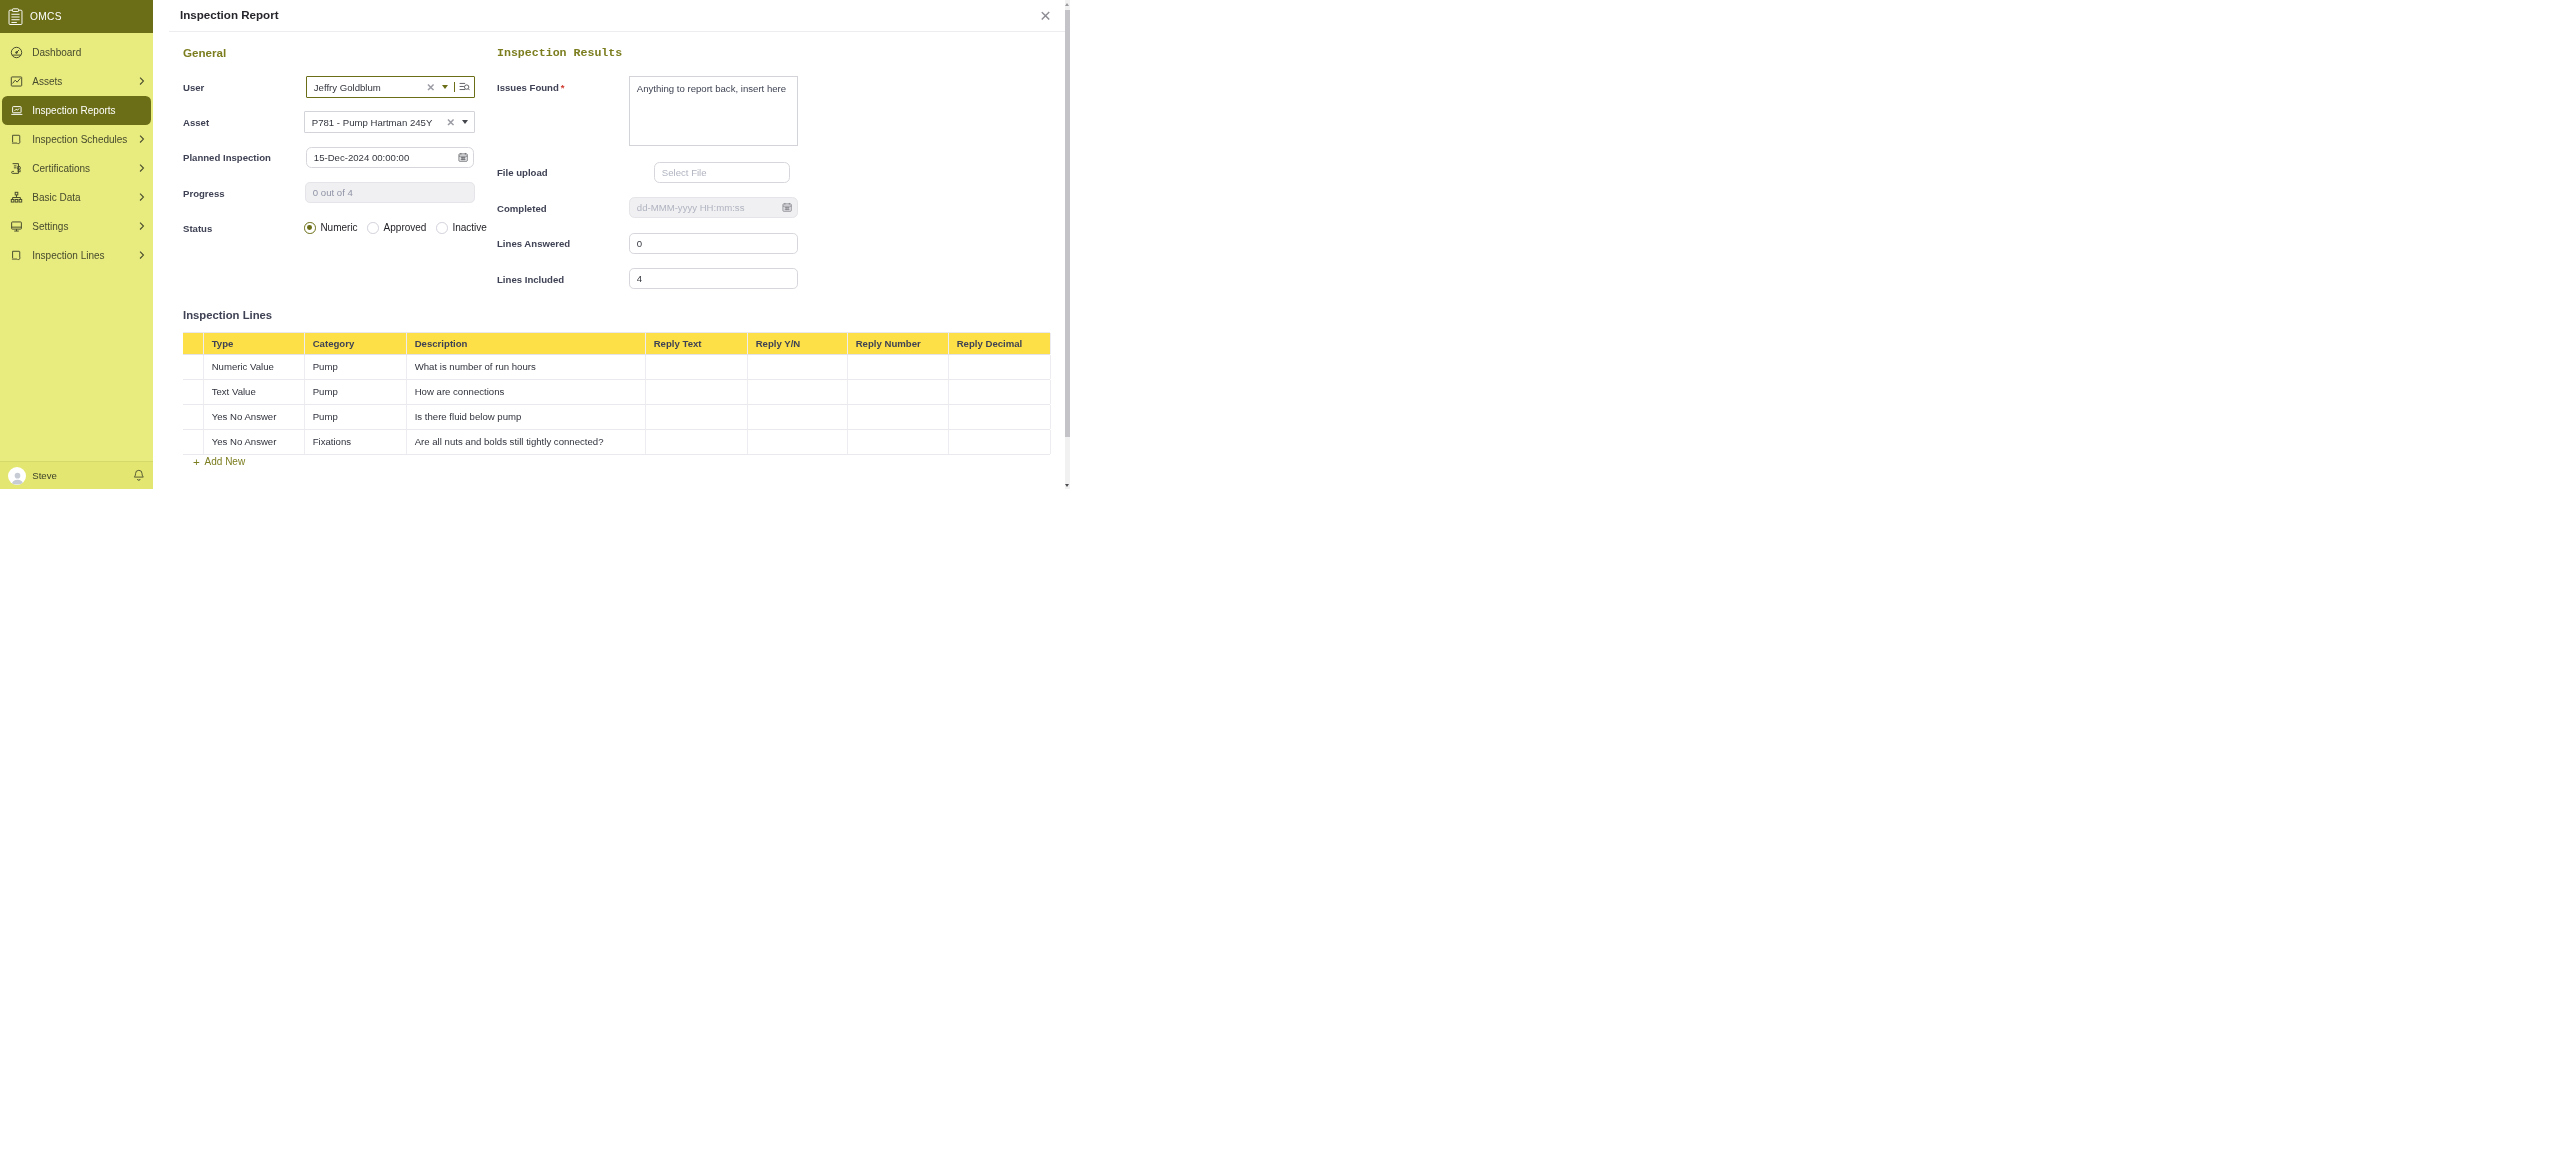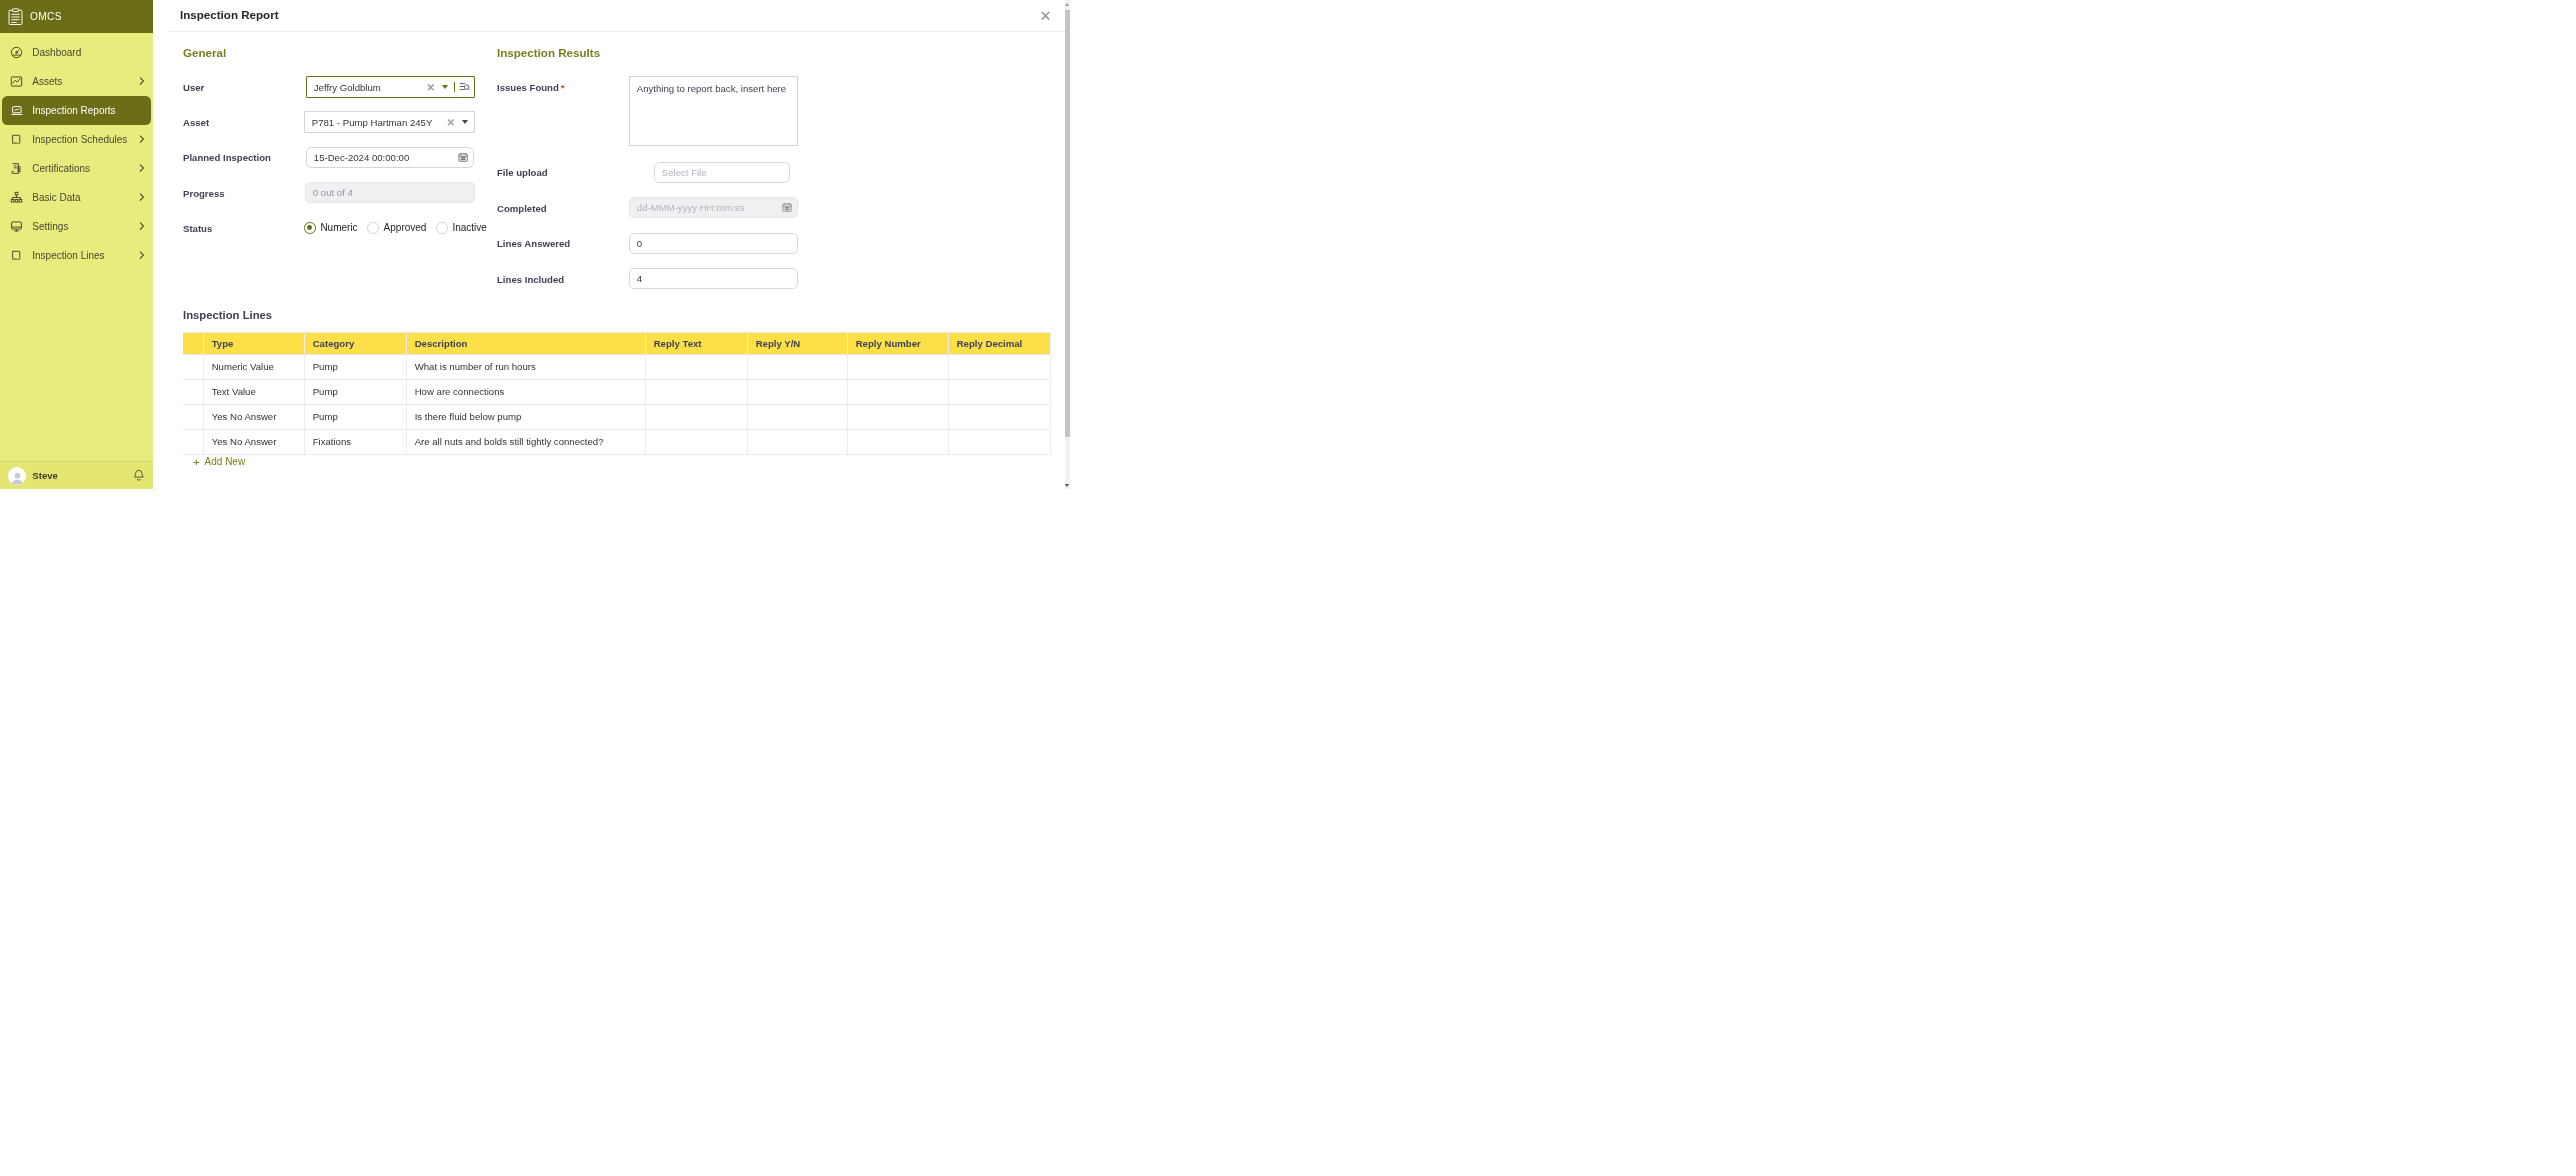--- a/index.html
+++ b/index.html
@@ -15,21 +15,21 @@
   .logo-band{height:33px;background:#6b6e16;display:flex;align-items:center;padding-left:8.2px;gap:6.8px;}
   .logo-band .app-name{color:#ffffff;font-size:10.2px;letter-spacing:0.3px;}
   .nav{position:absolute;top:38px;left:0;right:0;}
   .nav-item{height:29px;display:flex;align-items:center;padding:0 6.8px 0 9.6px;color:#474b2e;cursor:pointer;}
   .nav-item .ico{width:13.7px;height:13.7px;display:flex;align-items:center;justify-content:center;flex:0 0 13.7px;}
   .nav-item .lbl{font-size:10px;margin-left:9px;flex:1;}
   .nav-item .chev{width:8.2px;height:8.2px;flex:0 0 8.2px;display:flex;align-items:center;justify-content:center;}
   .nav-item.active{background:#6b6e16;color:#ffffff;border-radius:5.5px;margin:0 2px;padding:0 4.8px 0 7.5px;}
   .user-band{position:absolute;left:0;right:0;bottom:0;height:27px;background:#e3e771;border-top:0.7px solid rgba(0,0,0,.06);display:flex;align-items:center;padding:0 8.2px;}
   .avatar{width:18px;height:18px;border-radius:50%;background:#ffffff;overflow:hidden;display:flex;align-items:flex-end;justify-content:center;}
-  .user-name{font-size:9.6px;color:#3c3f28;margin-left:6.1px;flex:1;font-weight:bold;}
+  .user-name{font-size:9.6px;color:#3c3f28;margin-left:6.1px;flex:1;}
 
   
   .topbar{position:absolute;left:169px;top:0;right:5.5px;height:31px;border-bottom:0.7px solid #ededf0;background:#fff;}
   .page-title{position:absolute;left:11px;top:8.2px;font-size:11.6px;font-weight:600;color:#26262c;}
   .close-x{position:absolute;right:16.4px;top:7.5px;width:16.4px;height:16.4px;color:#8c8c92;font-size:14.3px;line-height:16.4px;text-align:center;cursor:pointer;}
 
   
   .sec-heading{font-size:11.6px;font-weight:600;color:#7b7d1e;}
   .tbl-heading{font-size:11.3px;font-weight:600;color:#3f4254;}
 
@@ -306,21 +306,21 @@
   <span class="radio">
     <span class="rdot"></span>
     <span class="rlbl">Approved</span>
   </span>
   <span class="radio">
     <span class="rdot"></span>
     <span class="rlbl">Inactive</span>
   </span>
 </div>
 
-<div class="abs sec-heading" style="left:497px;top:46px;">Inspection Results</div>
+<div class="abs sec-heading" style="left:497px;top:46px;font-family:Liberation Mono, monospace;">Inspection Results</div>
 
 <div class="abs f-label" style="left:497px;top:82px;">
   <span>Issues Found</span><span class="req">*</span>
 </div>
 <div class="abs" style="left:629px;top:76px;width:169px;">
   <textarea class="tarea" style="">Anything to report back, insert here</textarea>
 </div>
 
 <div class="abs f-label" style="left:497px;top:167px;">File upload</div>
 <div class="abs" style="left:629px;top:162px;width:136px;margin-left:25px;">

